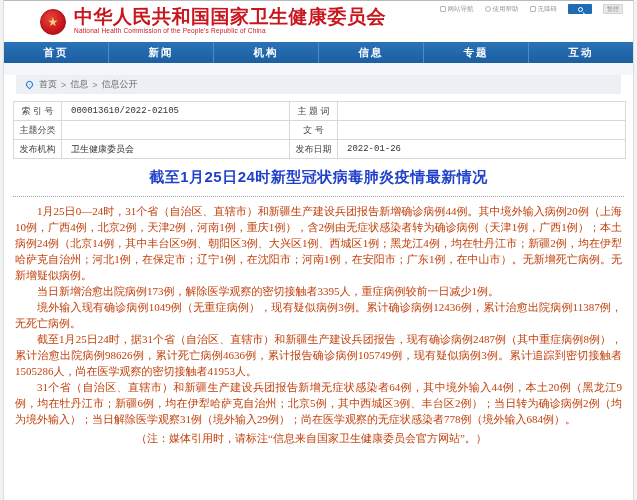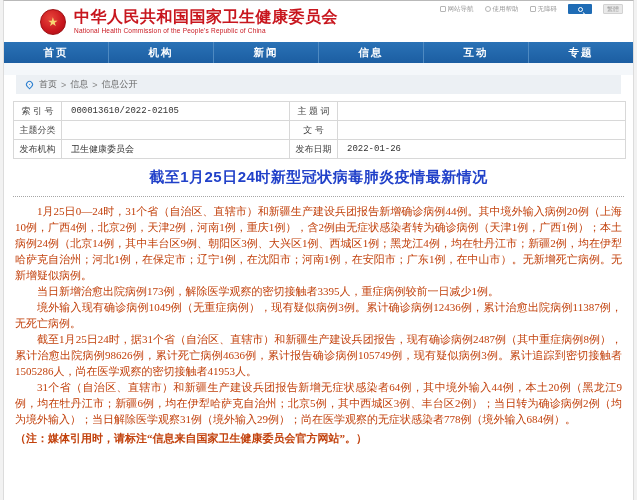--- a/index.html
+++ b/index.html
@@ -22,21 +22,21 @@
   .btn-gray { width:20px; height:10px; background:#e9e9e9; border:1px solid #d2d2d2; border-radius:1px;
               font-size:6px; color:#9a9a9a; line-height:8px; text-align:center; cursor:pointer; }
 
   
   .header { height:41px; display:flex; align-items:center; padding-left:36px; background:#fff; }
   .emblem { width:26px; height:26px; border-radius:50%;
             background:radial-gradient(circle at 40% 35%, #e8453a 0%, #c8161e 60%, #a50e14 100%);
             border:1px solid #9d0f12; display:flex; align-items:center; justify-content:center;
             color:#f7d774; font-size:12px; line-height:1; flex:0 0 auto; }
   .titles { margin-left:8px; }
-  .site-cn { font-size:16px; font-weight:bold; color:#c8161e; letter-spacing:0.5px; line-height:16px; }
+  .site-cn { font-size:19px; font-weight:bold; color:#c8161e; letter-spacing:0.5px; line-height:16px; }
   .site-en { font-size:6.5px; color:#c8161e; letter-spacing:0.2px; margin-top:2px; }
 
   
   .nav { height:21px; background:linear-gradient(#2a72b6,#1c5ea2); display:flex; }
   .nav-item { flex:1; display:flex; align-items:center; justify-content:center;
               color:#ffffff; font-size:10.5px; font-weight:bold; letter-spacing:2px;
               border-right:1px solid #4f8ac1; cursor:pointer; }
   .nav-item:last-child { border-right:none; }
 
   .strip { height:12px; background:#f4f7fa; }
@@ -58,21 +58,21 @@
   .meta td.lbl { text-align:center; color:#444; }
   .meta td.val { color:#333; padding-left:9px;font-family:Liberation Mono, monospace; }
 
   
   .art-title { margin-top:9px; text-align:center; font-size:15px; font-weight:bold;
                color:#2141c9; letter-spacing:0.5px; }
   .dotted { border:none; border-top:1px dotted #a6a6a6; margin:9px 9px 6px 9px; }
   .body { padding:0 11px; font-family:"Liberation Serif","DejaVu Serif",serif;
           font-size:11px; line-height:16px; color:#c2410c; text-align:justify; }
   .body p { text-indent:2em; }
-  .note { text-align:left; text-indent:0 !important; padding-right:14px; margin-top:3px;font-weight:bold; }
+  .note { text-align:center; text-indent:0 !important; padding-right:14px; margin-top:3px; }
 </style>
 </head>
 <body>
 
 <div class="page">
 
   <div class="utilbar">
     <span class="util-link">
       <span class="util-ico"></span>
       <span>网站导航</span>
@@ -94,25 +94,25 @@
   <div class="header">
     <span class="emblem">★</span>
     <span class="titles">
       <div class="site-cn">中华人民共和国国家卫生健康委员会</div>
       <div class="site-en">National Health Commission of the People's Republic of China</div>
     </span>
   </div>
 
   <div class="nav">
     <div class="nav-item">首页</div>
+    <div class="nav-item">新闻</div>
     <div class="nav-item">机构</div>
-    <div class="nav-item">新闻</div>
     <div class="nav-item">信息</div>
+    <div class="nav-item">专题</div>
     <div class="nav-item">互动</div>
-    <div class="nav-item">专题</div>
   </div>
 
   <div class="strip"></div>
 
   <div class="breadcrumb">
     <span class="pin"></span>
     <span class="crumb">首页</span>
     <span class="crumb-sep">&gt;</span>
     <span class="crumb">信息</span>
     <span class="crumb-sep">&gt;</span>

